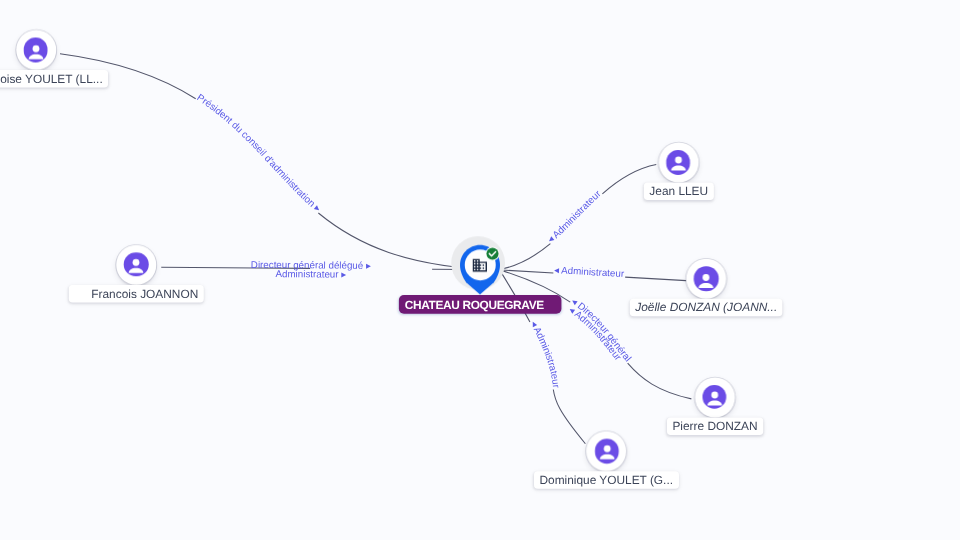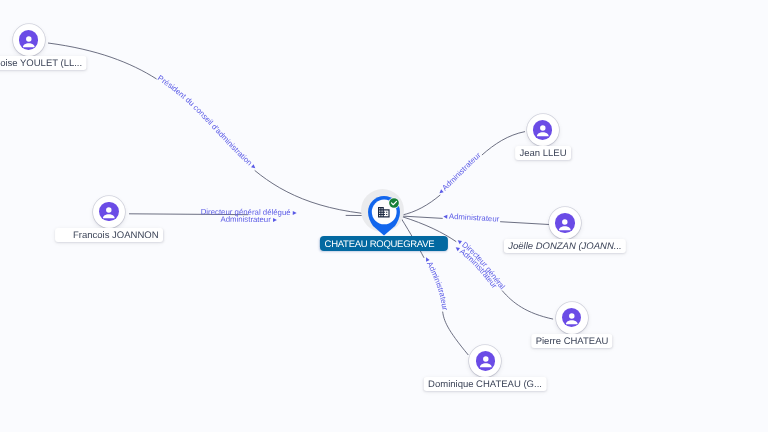--- a/index.html
+++ b/index.html
@@ -20,23 +20,23 @@
   .person-inner{position:absolute;left:6.2px;top:6.2px;width:19.6px;height:19.6px;border-radius:50%;
       background:#6b4ce6;overflow:hidden;}
   .person-inner svg{display:block;position:absolute;left:0;top:1.3px;}
   .node-label{position:absolute;background:#fff;border-radius:3px;
       padding:4.8px 4.4px 2.6px;font-size:9.5px;color:#3c4458;white-space:nowrap;
       box-shadow:0 1px 2px rgba(40,44,70,.10),0 1px 4px rgba(40,44,70,.08);line-height:6.4px;
       transform:translateX(-50%);}
 
   .pin-halo{position:absolute;border-radius:50%;background:#eaebed;}
   .pin-wrap{position:absolute;}
-  .center-label{position:absolute;background:#0369a1;border-radius:4px;color:#fff;
+  .center-label{position:absolute;background:#701a75;border-radius:4px;color:#fff;
       font-size:9.5px;letter-spacing:-0.28px;white-space:nowrap;padding:6px 13.8px 3px 4.7px;line-height:6.4px;
-      box-shadow:0 1px 2px rgba(20,60,140,.22);transform:translateX(-50%);}
+      box-shadow:0 1px 2px rgba(20,60,140,.22);transform:translateX(-50%);font-weight:bold;}
 </style>
 </head>
 <body>
 
 <div id="canvas">
 
   <svg id="edges" width="768" height="432">
     <defs>
       <path id="p-e1" d="M 48,43 C 251.1,69.6 189.2,211.4 401,216"></path>
       <path id="p-e2" d="M 129,213.8 L 401,215.8"></path>
@@ -119,33 +119,33 @@
 
     <div class="person-node" style="left:555.6px;top:301.5px;">
       <div class="person-circle">
         <div class="person-inner">
           <svg width="19.6" height="19.6" viewBox="0 0 24 24" fill="#fff">
               <circle cx="12" cy="8.6" r="3.35"></circle>
               <path d="M12 13.9c-4 0-7.15 2.1-7.15 4.6v.28h14.3v-.28c0-2.5-3.15-4.6-7.15-4.6z"></path>
             </svg>
         </div>
       </div>
-      <div class="node-label" style="left:16px;top:32.2px;">Pierre CHATEAU</div>
+      <div class="node-label" style="left:16px;top:32.2px;">Pierre DONZAN</div>
     </div>
 
     <div class="person-node" style="left:469.4px;top:344.9px;">
       <div class="person-circle">
         <div class="person-inner">
           <svg width="19.6" height="19.6" viewBox="0 0 24 24" fill="#fff">
               <circle cx="12" cy="8.6" r="3.35"></circle>
               <path d="M12 13.9c-4 0-7.15 2.1-7.15 4.6v.28h14.3v-.28c0-2.5-3.15-4.6-7.15-4.6z"></path>
             </svg>
         </div>
       </div>
-      <div class="node-label" style="left:16px;top:32.2px;">Dominique CHATEAU (G...</div>
+      <div class="node-label" style="left:16px;top:32.2px;">Dominique YOULET (G...</div>
     </div>
 
     <div class="pin-halo" style="left:361px;top:188.5px;width:43px;height:43px;"></div>
     <div class="pin-wrap" style="left:367.7px;top:195.6px;">
       <svg width="32" height="40" viewBox="0 0 32 40" style="overflow:visible;display:block">
         <path d="M16 0C7.2 0 0 7.2 0 16c0 4.9 2.1 9.8 5 14L16 39.6l11-9.6c2.9-4.2 5-9.1 5-14C32 7.2 24.8 0 16 0z" fill="#1266ed"></path>
         <circle cx="16.2" cy="15.9" r="12.4" fill="#fdfdfe"></circle>
       </svg>
       <span style="position:absolute;display:block;line-height:0;left:10.7px;top:11.5px;">
         <svg width="11.6" height="10.45" viewBox="2 3 20 18" fill="#1c2942">

